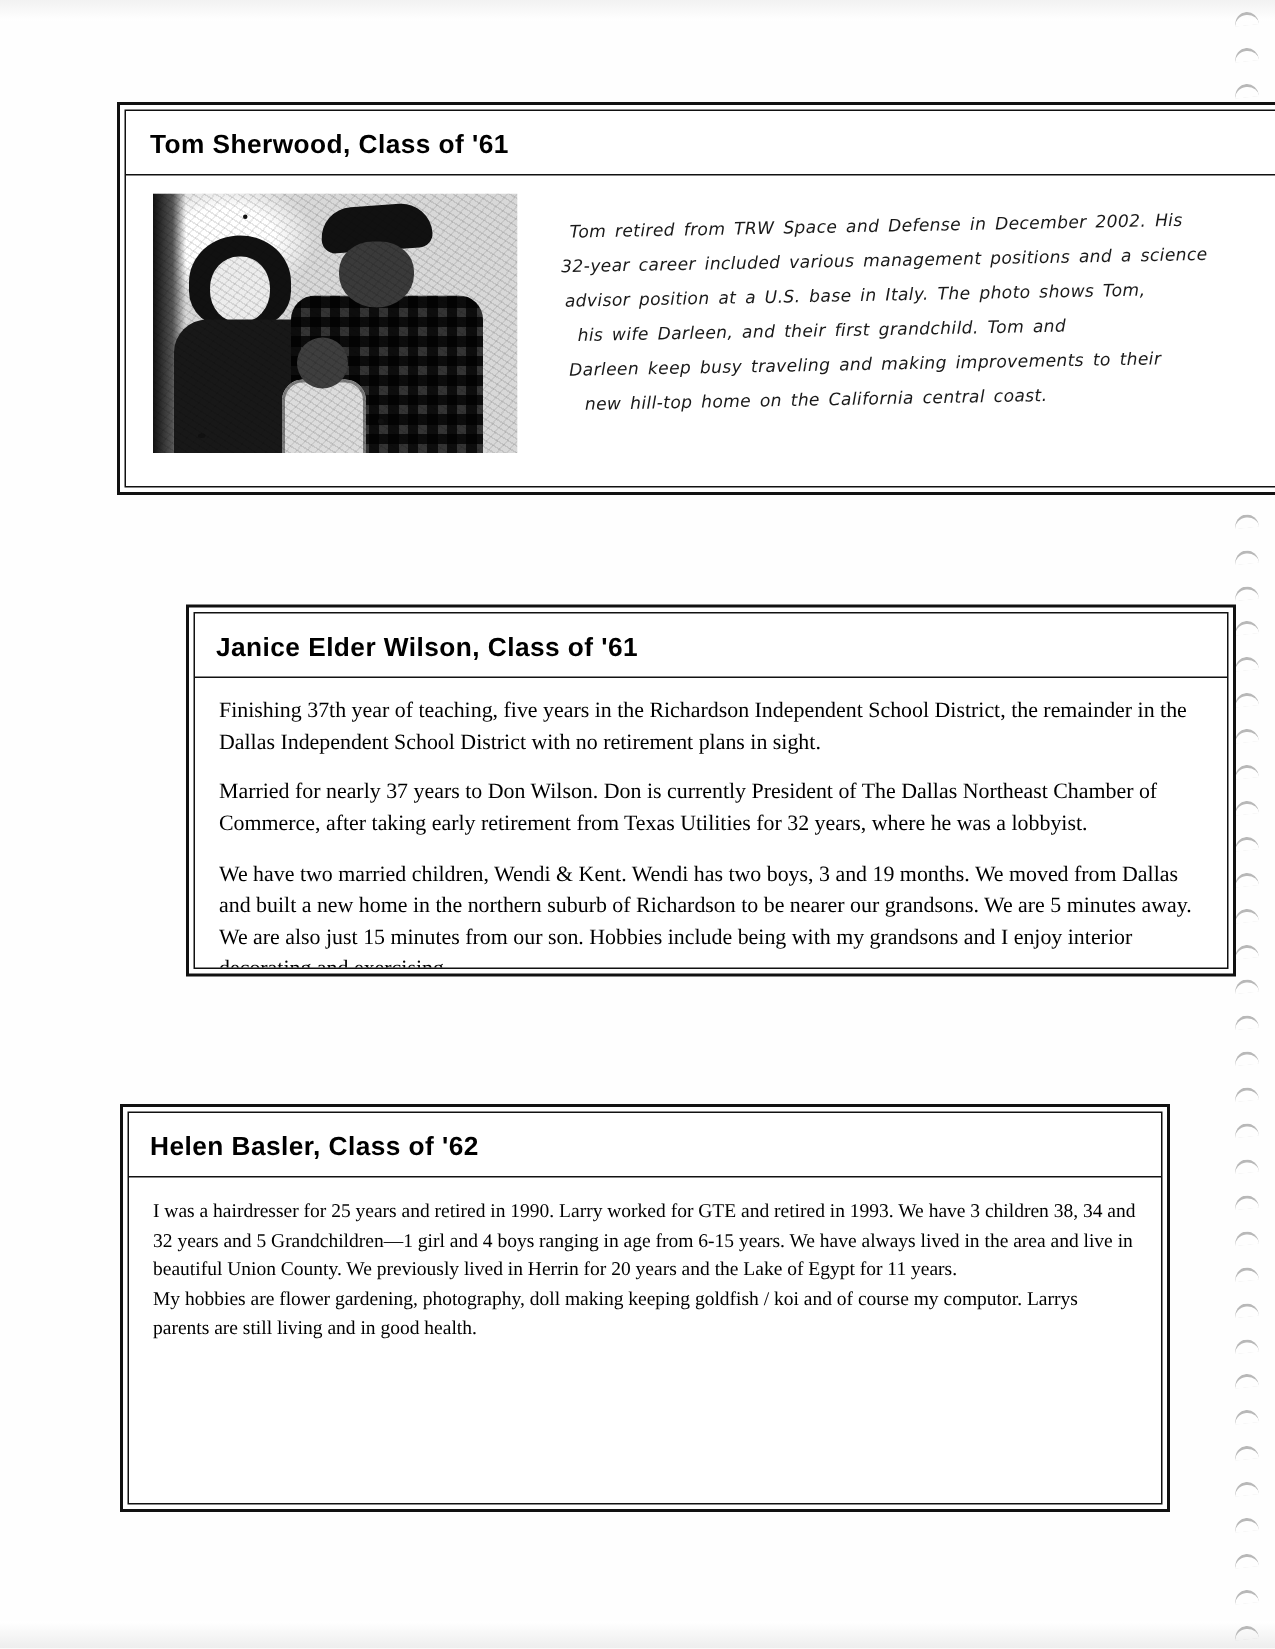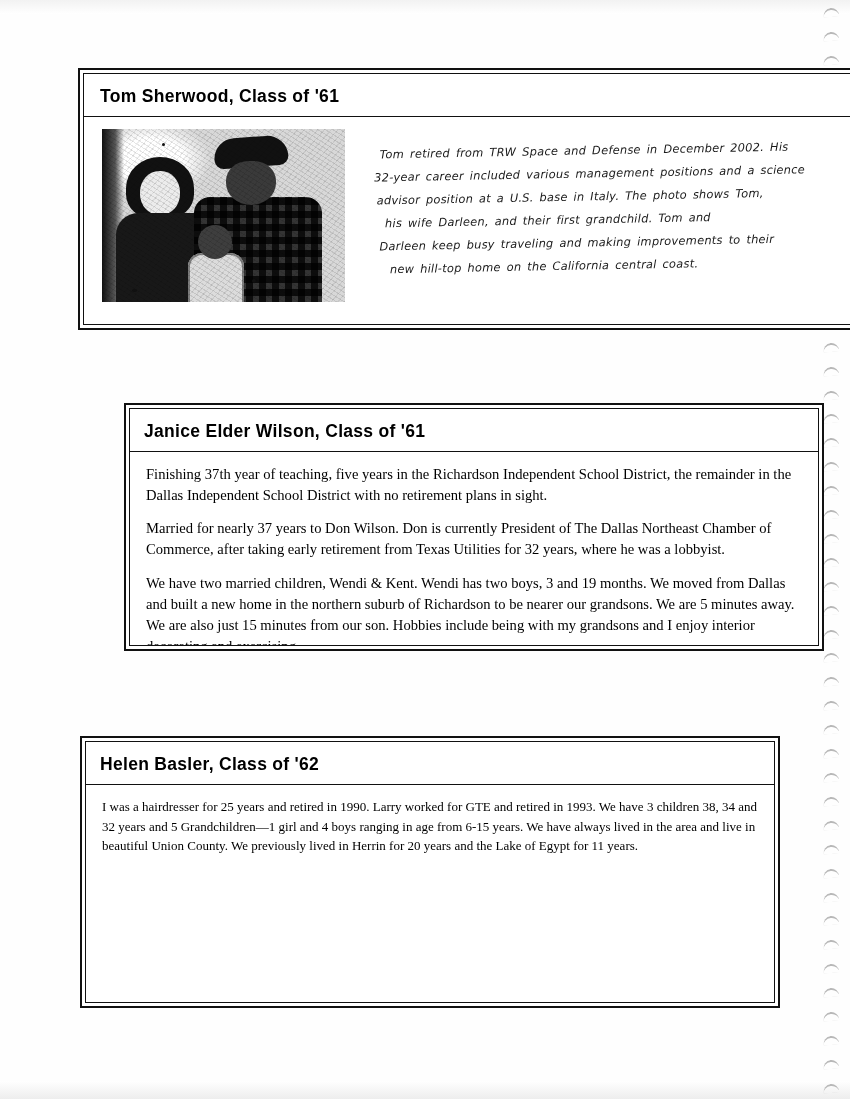--- a/index.html
+++ b/index.html
@@ -364,15 +364,16 @@
   </div>
 </div>
 
 <div class="entry" id="entry-basler">
   <div class="entry-inner">
     <div class="ghost-text">&nbsp;</div>
     <div class="entry-title">Helen Basler, Class of '62</div>
     <div class="title-rule"></div>
     <div class="entry-body">
       <p style="margin-bottom:0">I was a hairdresser for 25 years and retired in 1990. Larry worked for GTE and retired in 1993. We have  3 children 38, 34 and 32 years and 5 Grandchildren—1 girl and 4 boys ranging in age from 6-15 years. We have always lived in the area and live in beautiful Union County. We previously lived in Herrin for 20 years and the Lake of Egypt for 11 years.</p>
+      <p class="tight">My hobbies are flower gardening, photography, doll making keeping goldfish / koi and of course my computor. Larrys parents are still living and in good health.</p>
     </div>
   </div>
 </div>
 
 </body></html>

